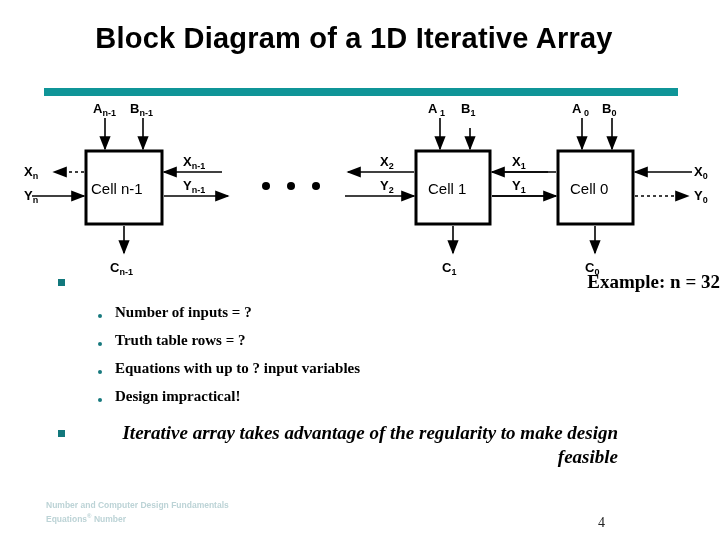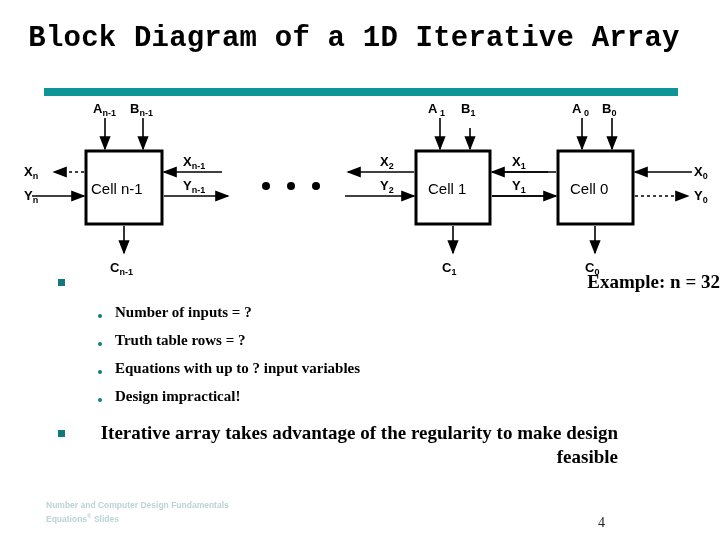--- a/index.html
+++ b/index.html
@@ -7,21 +7,21 @@
     width:720px;height:540px;background:#ffffff;overflow:hidden;
     font-family:"Liberation Serif",serif;
     -webkit-font-smoothing:none;
   }
   .slide{position:relative;width:720px;height:540px;}
 
   
   .title{
     position:absolute;left:0;top:22px;width:708px;
     text-align:center;
-    font-family:Liberation Mono, monospace;
+    font-family:Liberation Sans, sans-serif;
     font-size:29px;font-weight:bold;color:#000000;
     letter-spacing:.2px;white-space:nowrap;
   }
 
   
   .rule{
     position:absolute;left:44px;top:88px;width:634px;height:8px;
     background:#0f9598;
   }
 
@@ -49,21 +49,21 @@
     margin-left:98px;margin-top:8px;
     font-family:"Liberation Serif",serif;
     font-size:15px;font-weight:bold;color:#000000;line-height:20px;
   }
   .l2 .mk{
     width:4px;height:4px;border-radius:50%;background:#17797e;flex:0 0 auto;
     margin-top:8px;margin-right:13px;
   }
 
   .final{margin-top:15px;}
-  .final .tx{max-width:540px;}
+  .final .tx{max-width:540px;font-style:italic;}
 
   
   .credit{
     position:absolute;left:46px;top:500px;width:300px;
     font-family:"Liberation Sans",sans-serif;
     font-size:8.5px;font-weight:bold;color:#bcd3d6;line-height:11px;
   }
   .credit sup{font-size:6px;}
   .pageno{
     position:absolute;left:598px;top:515px;
@@ -184,18 +184,18 @@
 
     <div class="l1 final">
       <span class="mk"></span>
       <span class="tx">Iterative array takes advantage of the regularity to make design feasible</span>
     </div>
 
   </div>
 
   <div class="credit">
     <div>Number and Computer Design Fundamentals</div>
-    <div><span>Equations</span><sup>®</sup><span> Slides</span></div>
+    <div><span>Equations</span><sup>®</sup><span> Number</span></div>
   </div>
 
   <div class="pageno">4</div>
 
 </div>
 
 </body></html>

